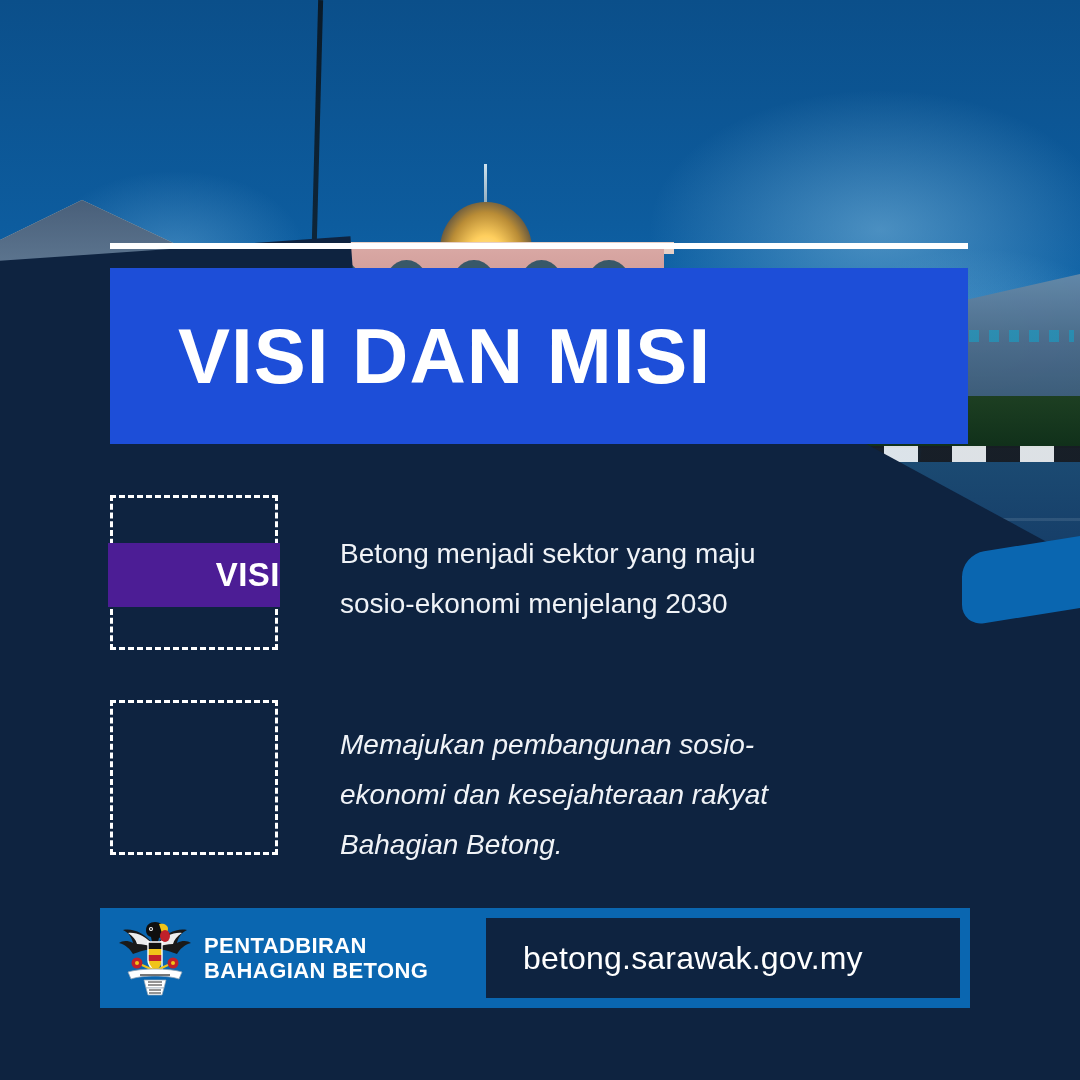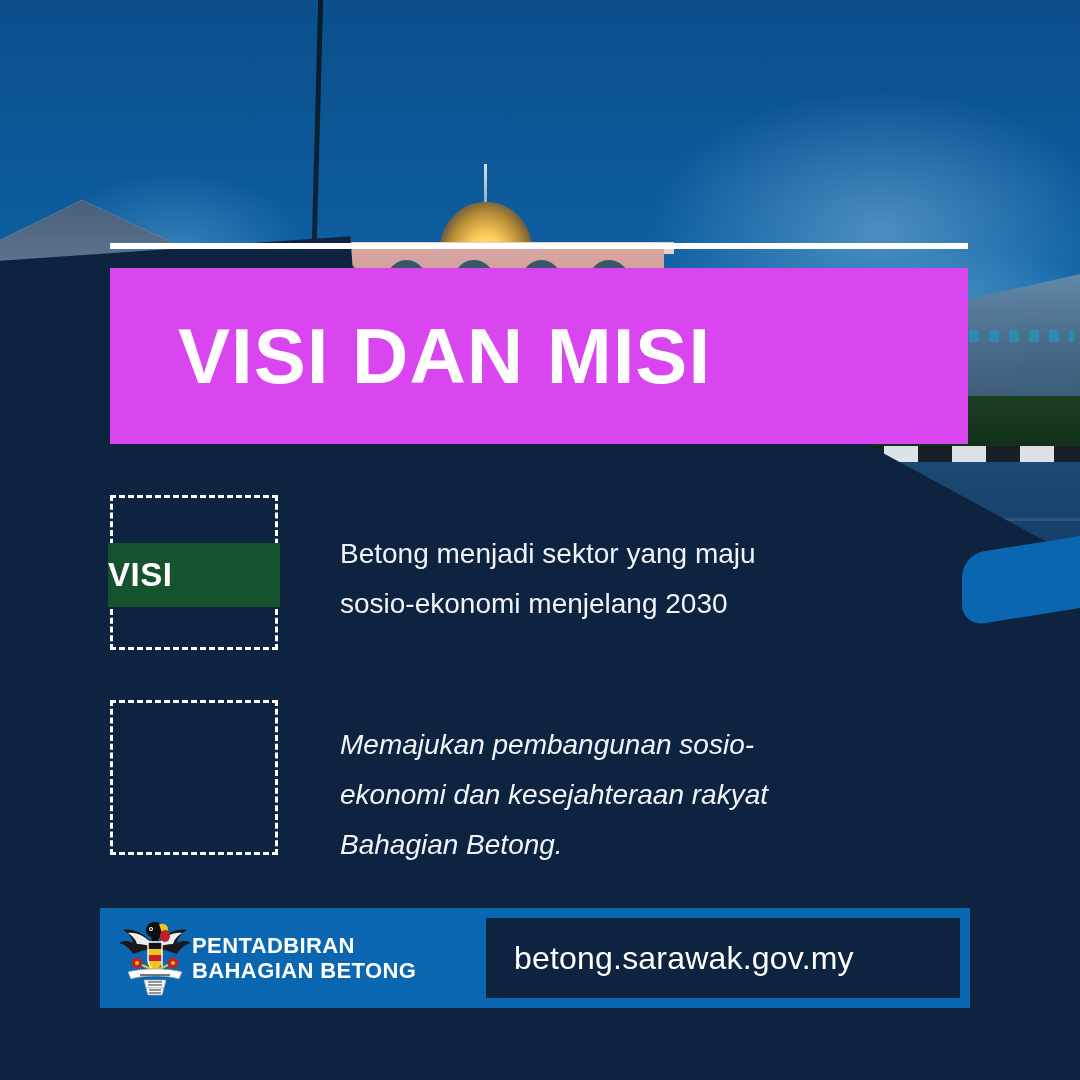--- a/index.html
+++ b/index.html
@@ -185,21 +185,21 @@
     transform-origin: right center;
   }
 
   
   .rule {
     position: absolute; left: 110px; top: 243px; width: 858px; height: 6px;
     background: #ffffff;
   }
   .title-box {
     position: absolute; left: 110px; top: 268px; width: 858px; height: 176px;
-    background: #d946ef;
+    background: #1d4ed8;
     display: flex; align-items: center;
   }
   .title-text {
     color: #ffffff;
     font-size: 78px;
     font-weight: 700;
     letter-spacing: 1px;
     margin-left: 68px;
     line-height: 1;
   }
@@ -214,22 +214,22 @@
     width: 172px; height: 155px;
   }
   .tag-dashed {
     position: absolute; left: 2px; top: 0;
     width: 168px; height: 155px;
     border: 3px dashed #ffffff;
   }
   .tag-bar {
     position: absolute; left: 0; top: 48px;
     width: 172px; height: 64px;
-    background: #14532d;
-    display: flex; align-items: center; justify-content: flex-start;
+    background: #4c1d95;
+    display: flex; align-items: center; justify-content: flex-end;
   }
   .tag-label {
     color: #ffffff; font-size: 33px; font-weight: 700; letter-spacing: .5px;
   }
 
   .body-text {
     position: absolute; left: 340px; top: 34px;
     width: 560px;
     color: #f0f3f7;
     font-size: 28px;
@@ -242,21 +242,21 @@
   
   .footer {
     position: absolute; left: 100px; top: 908px;
     width: 870px; height: 100px;
     background: #0a66b0;
     display: flex; align-items: stretch;
     padding: 4px;
   }
   .footer-brand {
     width: 382px;
-    display: flex; align-items: center; 
+    display: flex; align-items: center; gap: 12px;
     padding-left: 14px;
   }
   .crest { width: 74px; height: 84px; flex: none; }
   .brand-text {
     color: #ffffff;
     font-size: 22px;
     font-weight: 700;
     letter-spacing: .4px;
     line-height: 25px;
     white-space: pre-line;
@@ -264,21 +264,21 @@
   .footer-url {
     flex: 1;
     margin: 6px 6px 6px 0;
     background: #0e2340;
     display: flex; align-items: center;
   }
   .url-text {
     color: #ffffff;
     font-size: 32px;
     font-weight: 400;
-    margin-left: 28px;
+    margin-left: 37px;
     letter-spacing: .2px;
   }
 </style>
 </head>
 <body>
 
 <div class="poster">
 
   <div class="photo-layer">
     <div class="sky"></div>

